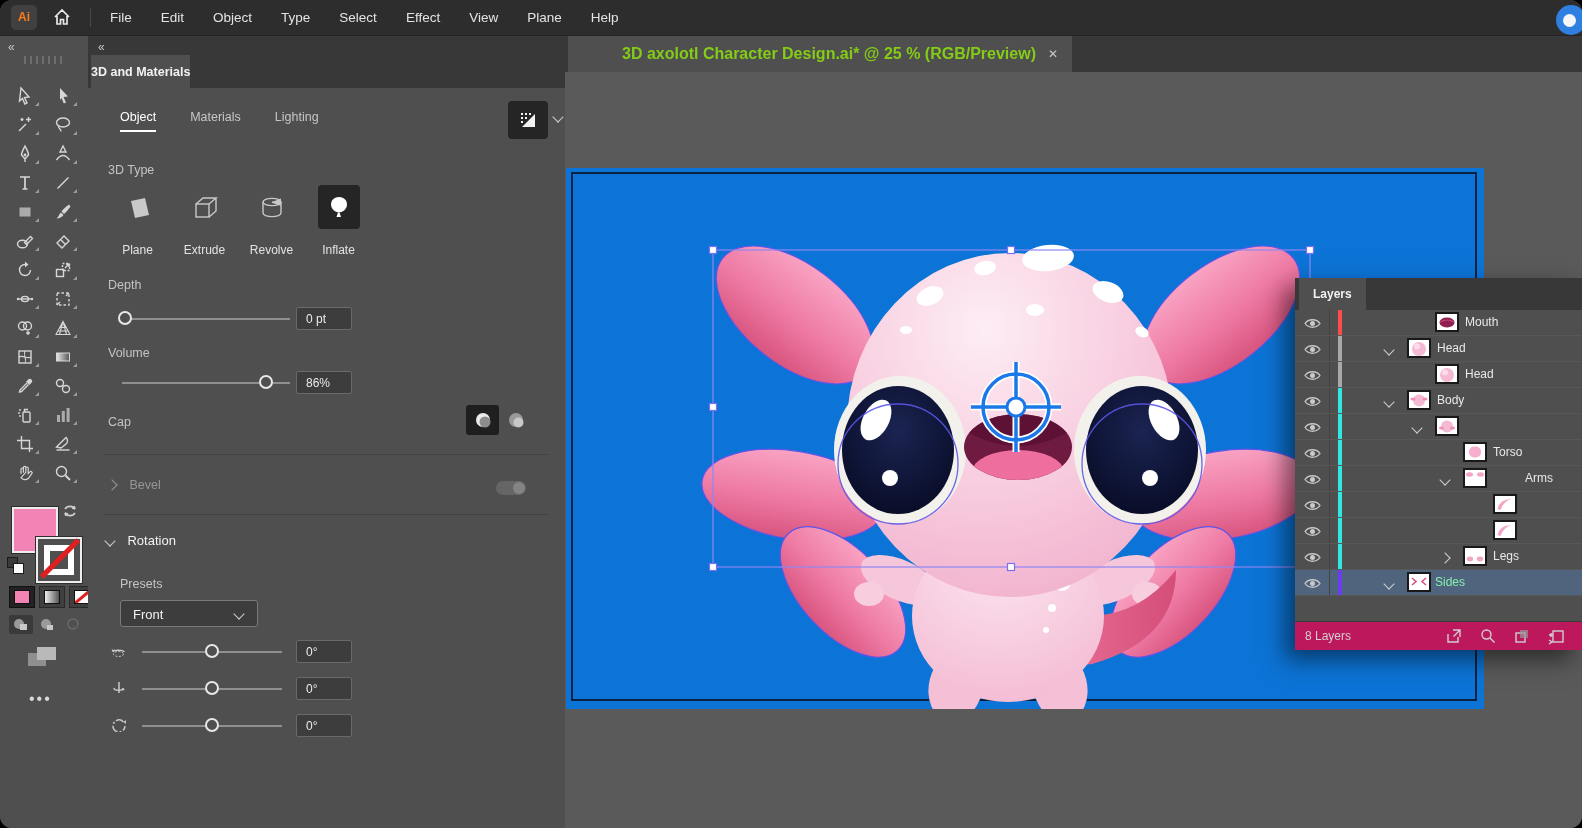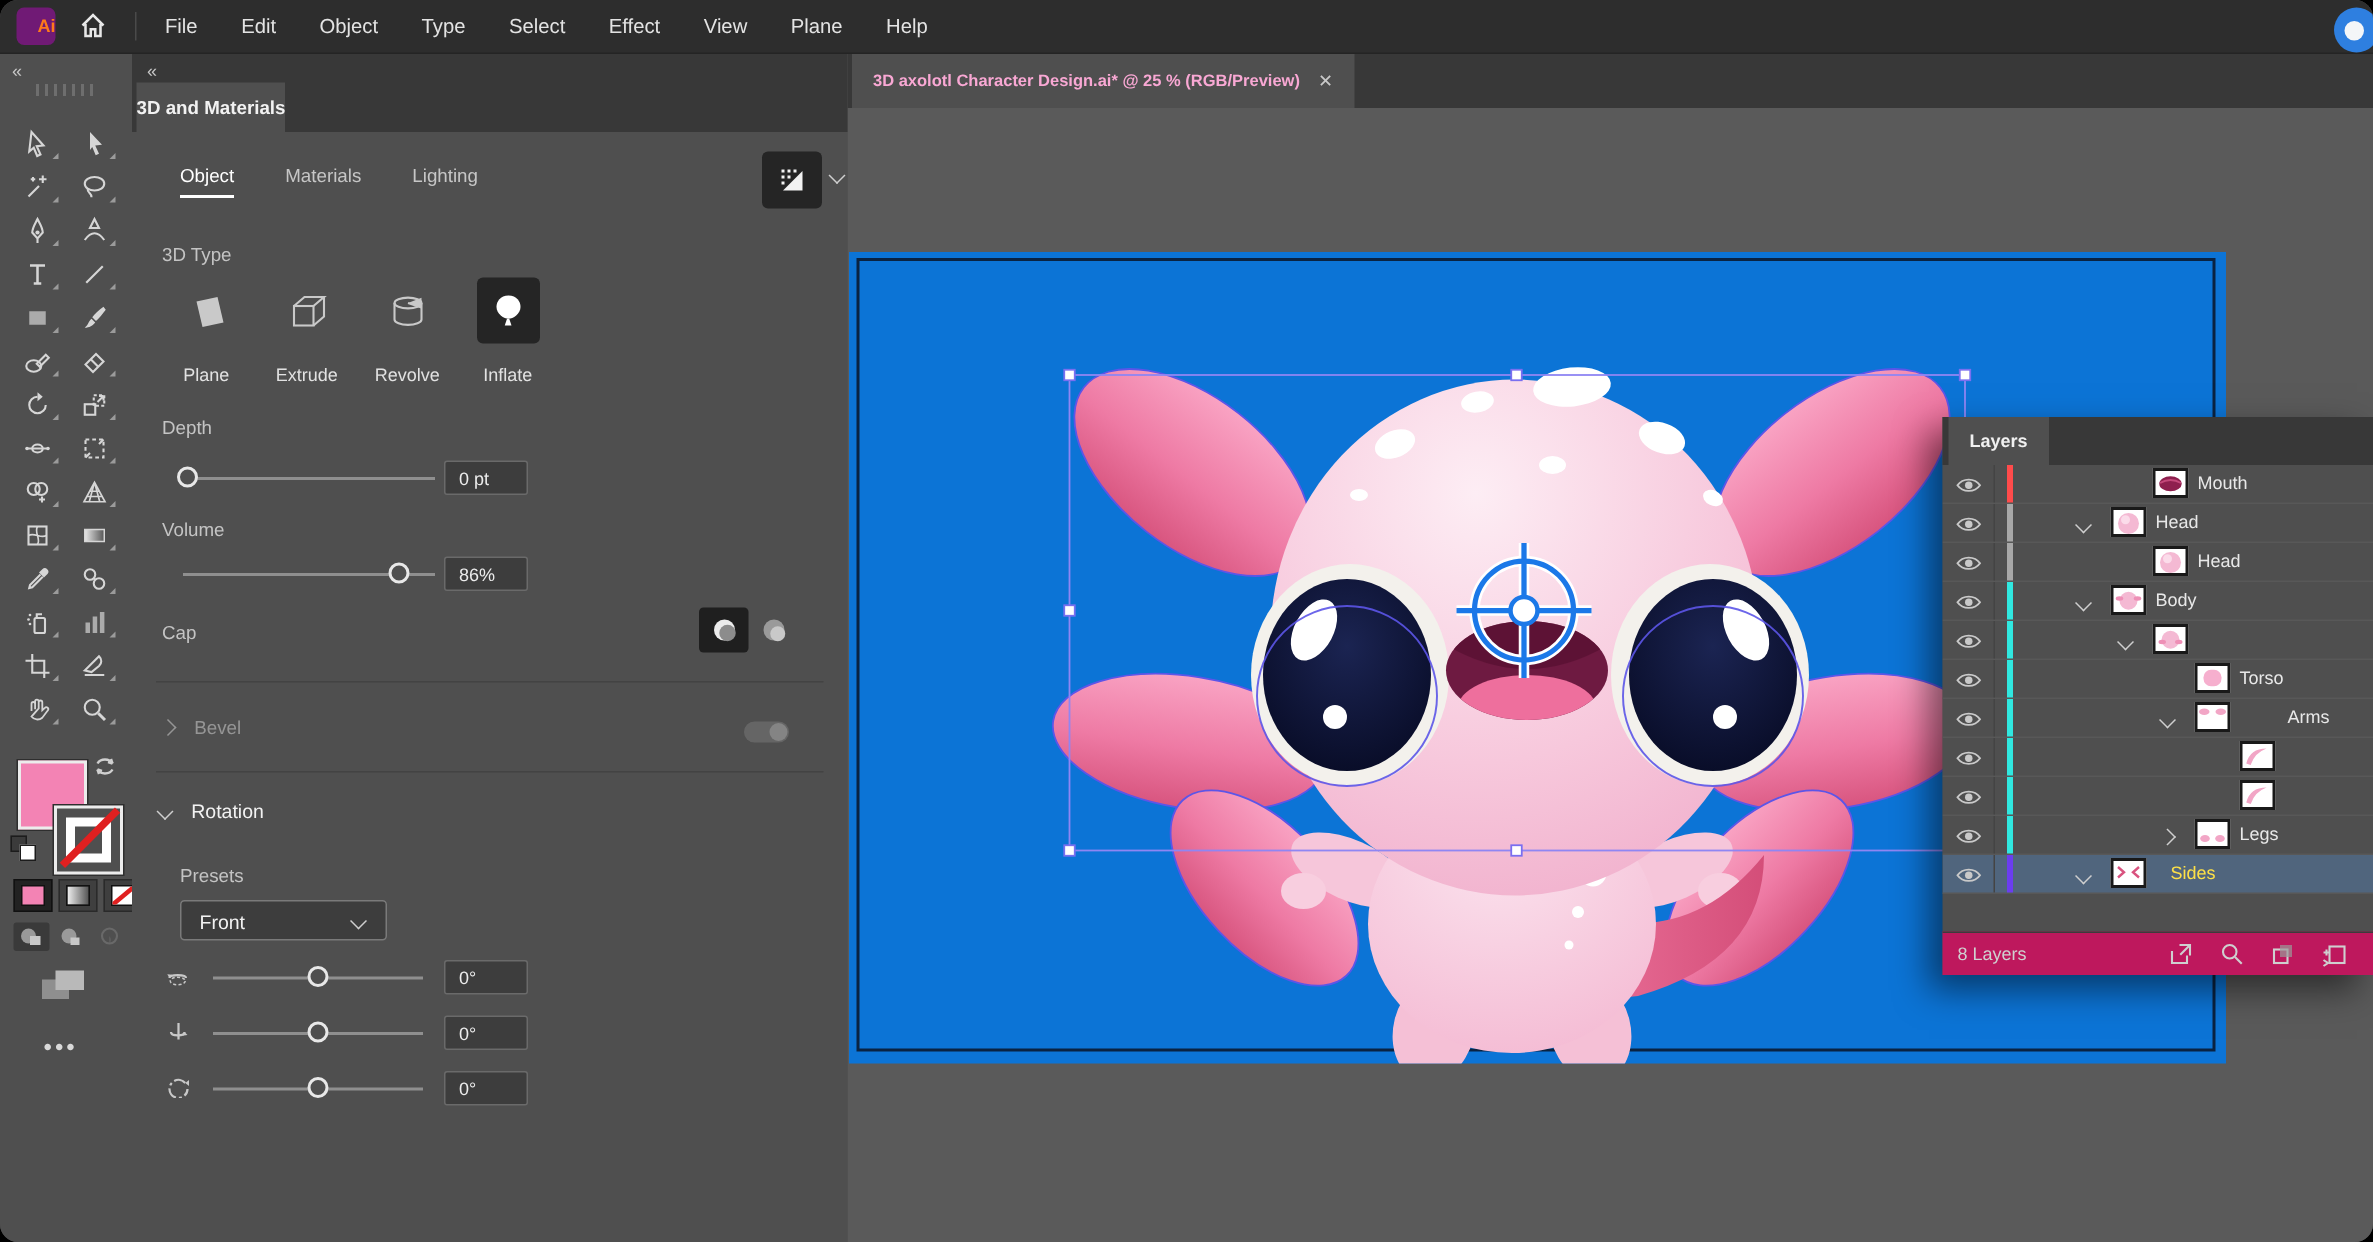--- a/index.html
+++ b/index.html
@@ -1,21 +1,21 @@
 <!DOCTYPE html>
 <html><head>
 <meta charset="utf-8">
 <style>
   html,body{margin:0;padding:0;background:#000;}
   body{font-family:"Liberation Sans",sans-serif;-webkit-font-smoothing:antialiased;}
   .window{position:relative;width:1582px;height:828px;background:#4F4F4F;border-radius:12px;overflow:hidden;}
   .abs{position:absolute;}
   
   .menubar{position:absolute;left:0;top:0;width:100%;height:35px;background:#2D2D2D;border-bottom:1px solid #242424;z-index:40;}
-  .ai-logo{position:absolute;left:11px;top:5px;width:26px;height:25px;background:#701a75;color:#FF7A1A;border-radius:5px;font-size:12px;font-weight:bold;text-align:right;line-height:25px;}
+  .ai-logo{position:absolute;left:11px;top:5px;width:26px;height:25px;background:#404040;color:#FF7A1A;border-radius:5px;font-size:12px;font-weight:bold;text-align:center;line-height:25px;}
   .home-ic{position:absolute;left:52px;top:7px;color:#E8E8E8;}
   .menu-div{position:absolute;left:90px;top:8px;width:1px;height:19px;background:#4A4A4A;}
   .menu-items{position:absolute;left:110px;top:0;height:35px;display:flex;align-items:center;gap:29px;}
   .menu-item{color:#E3E3E3;font-size:13.5px;cursor:default;}
   .avatar{position:absolute;left:1556px;top:5px;width:30px;height:30px;border-radius:50%;background:#2E7FE0;overflow:hidden;}
   .avatar:after{content:"";position:absolute;left:7px;top:9px;width:13px;height:13px;border-radius:50%;background:#F4F6F8;}
   
   .toolbar{position:absolute;left:0;top:35px;width:88px;bottom:0;background:#4F4F4F;border-right:1px solid #3A3A3A;z-index:20;}
   .collapse{color:#C9C9C9;font-size:12px;line-height:10px;}
   .tb-grip{position:absolute;left:24px;top:21px;width:40px;height:8px;background:repeating-linear-gradient(90deg,#6E6E6E 0 2px,transparent 2px 6px);}
@@ -72,21 +72,21 @@
   .toggle{position:absolute;width:30px;height:14px;border-radius:8px;background:#757575;}
   .toggle .tk{position:absolute;right:1px;top:1px;width:12px;height:12px;border-radius:50%;background:#A8A8A8;}
   .capbtns{position:absolute;left:378px;top:370px;display:flex;}
   .capbtn{width:33px;height:30px;display:flex;align-items:center;justify-content:center;border-radius:3px;}
   .capbtn.sel{background:#1F1F1F;}
   .dropdown{position:absolute;left:32px;top:565px;width:138px;height:27px;background:#3D3D3D;border:1px solid #7A7A7A;border-radius:3px;color:#F2F2F2;font-size:13px;line-height:27px;padding-left:12px;box-sizing:border-box;}
   .dd-chev{position:absolute;right:14px;top:9px;}
   
   .tabbar{position:absolute;left:565px;top:35px;right:0;height:37px;background:#383838;z-index:10;}
   .doctab{position:absolute;left:3px;top:0;height:37px;background:#4F4F4F;display:flex;align-items:center;padding:0 14px;gap:12px;}
-  .doctab .t{color:#f9a8d4;font-size:11px;font-weight:bold;}
+  .doctab .t{color:#84cc16;font-size:16px;font-weight:bold;margin-left:40px;}
   .doctab .x{color:#C9C9C9;font-size:12px;}
   .canvas{position:absolute;left:565px;top:72px;right:0;bottom:0;background:#5A5A5A;overflow:hidden;z-index:5;}
   .artboard-bg{position:absolute;left:1px;top:96px;width:918px;height:541px;}
   .artboard-border{position:absolute;left:6px;top:100px;width:906px;height:529px;border:2px solid #0A2342;box-sizing:border-box;}
   .charsvg{position:absolute;left:1px;top:96px;}
   
   .layers{position:absolute;left:1295px;top:278px;width:287px;height:372px;background:#4F4F4F;z-index:30;box-shadow:-10px 10px 22px rgba(0,0,0,.5);font-size:12px;}
   .ly-head{position:absolute;left:0;top:0;width:100%;height:32px;background:#383838;}
   .ly-tab{position:absolute;left:4px;top:0;height:32px;padding:0 14px;background:#4F4F4F;color:#F0F0F0;font-weight:bold;line-height:33px;}
   .ly-rows{position:absolute;left:0;top:32px;width:100%;height:312px;overflow:hidden;}
@@ -789,21 +789,21 @@
           <span class="ly-eye" style=""><svg width="17" height="13" viewBox="0 0 17 13">
               <path d="M1 6.5 C4.5 1.5 12.5 1.5 16 6.5 C12.5 11.5 4.5 11.5 1 6.5 Z" fill="none" stroke="#C9C9C9" stroke-width="1.3"></path>
               <circle cx="8.5" cy="6.5" r="2.5" fill="#C9C9C9"></circle>
             </svg></span>
           <span class="ly-coldiv"></span>
           <span class="ly-colorbar" style="background:#6B3DF0"></span>
           <span class="ly-chev chev down" style="left:90px"></span>
           <span class="ly-thumb" style="left:112px"><svg width="20" height="16" viewBox="0 0 20 16">
               <path d="M3 4 L7 7.5 L3 11 M17 4 L13 7.5 L17 11" stroke="#D9537F" stroke-width="1.6" fill="none"></path>
             </svg></span>
-          <span class="ly-label" style="left:152px;color:#fde047">Sides</span>
+          <span class="ly-label" style="left:140px;color:#86efac">Sides</span>
         </div>
       </div>
     <div class="ly-foot">
       <div class="ly-count">8 Layers</div>
       <div class="ly-ficons" id="ly-ficons">
           <span><svg width="18" height="18" viewBox="0 0 18 18">
               <path d="M3 7 V15 H13 V10" stroke="#CFCFCF" stroke-width="1.4" fill="none"></path>
               <path d="M8 3 H15 V10 M15 3 L8.5 9.5" stroke="#CFCFCF" stroke-width="1.4" fill="none"></path>
             </svg></span>
           <span><svg width="18" height="18" viewBox="0 0 18 18">

